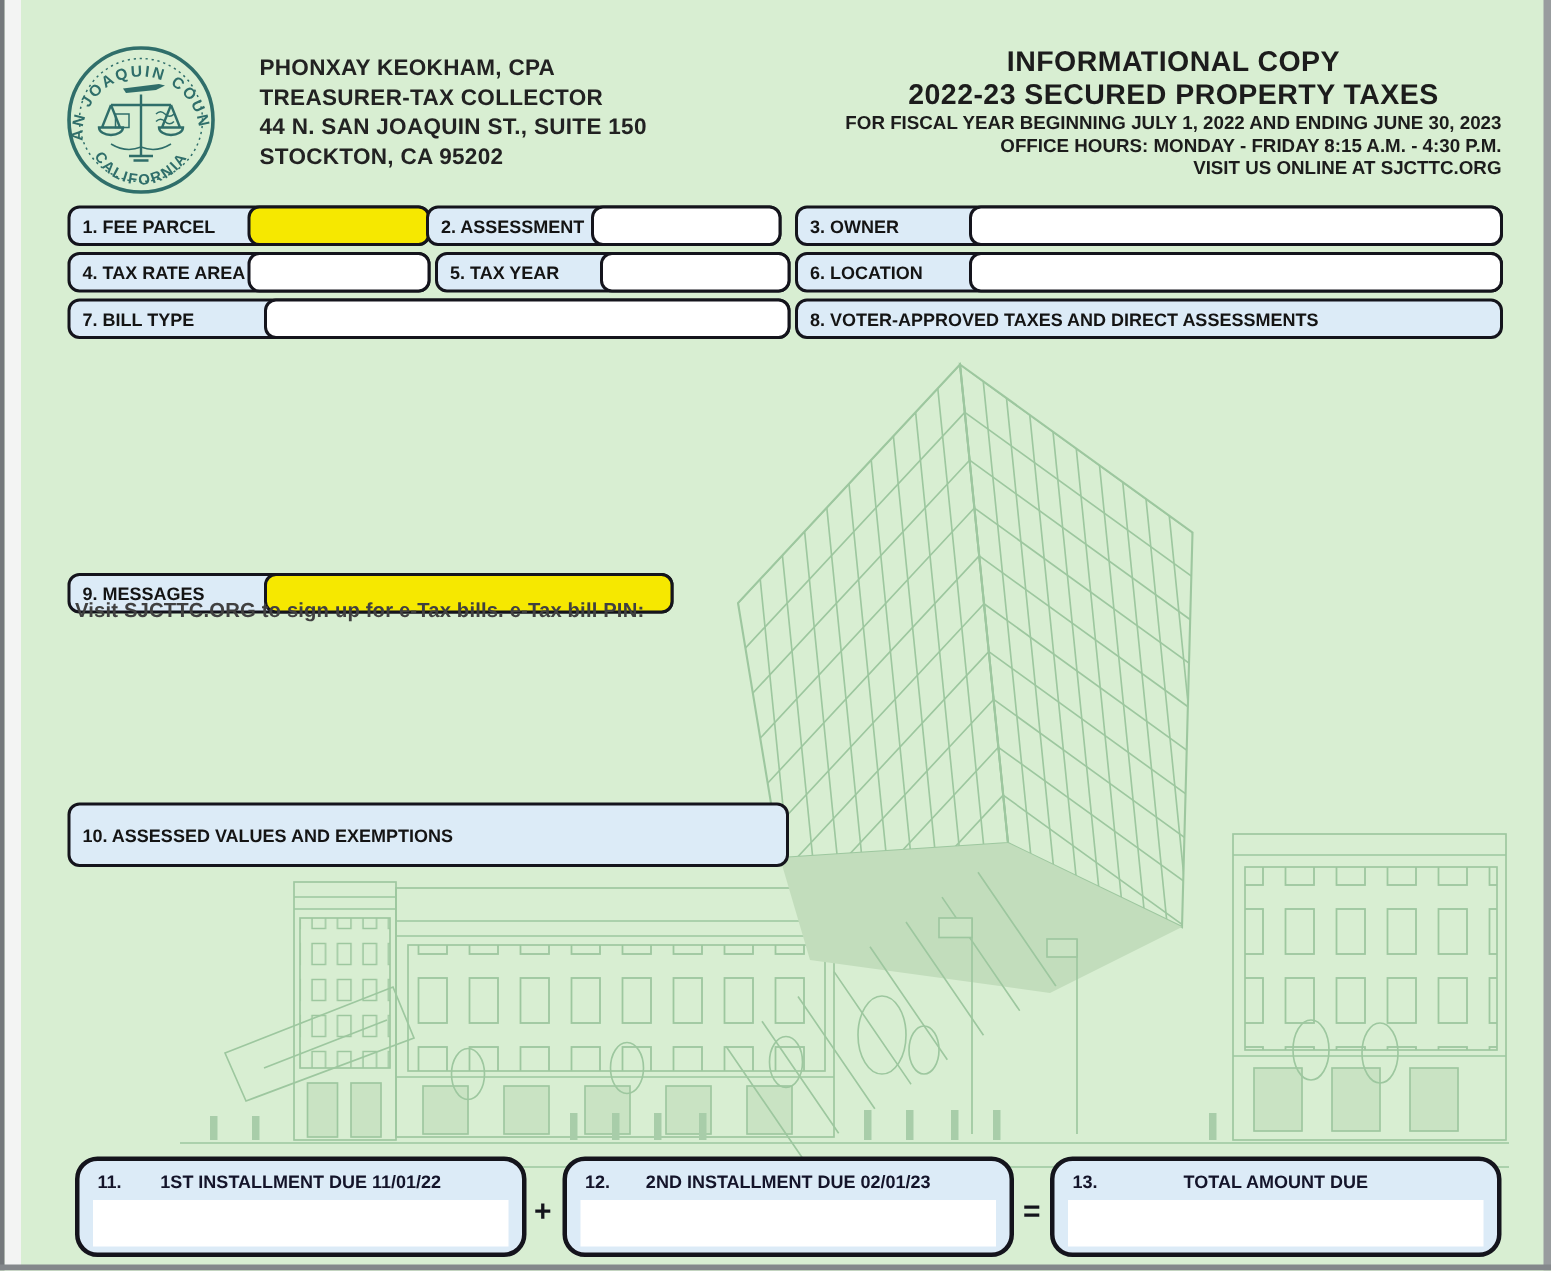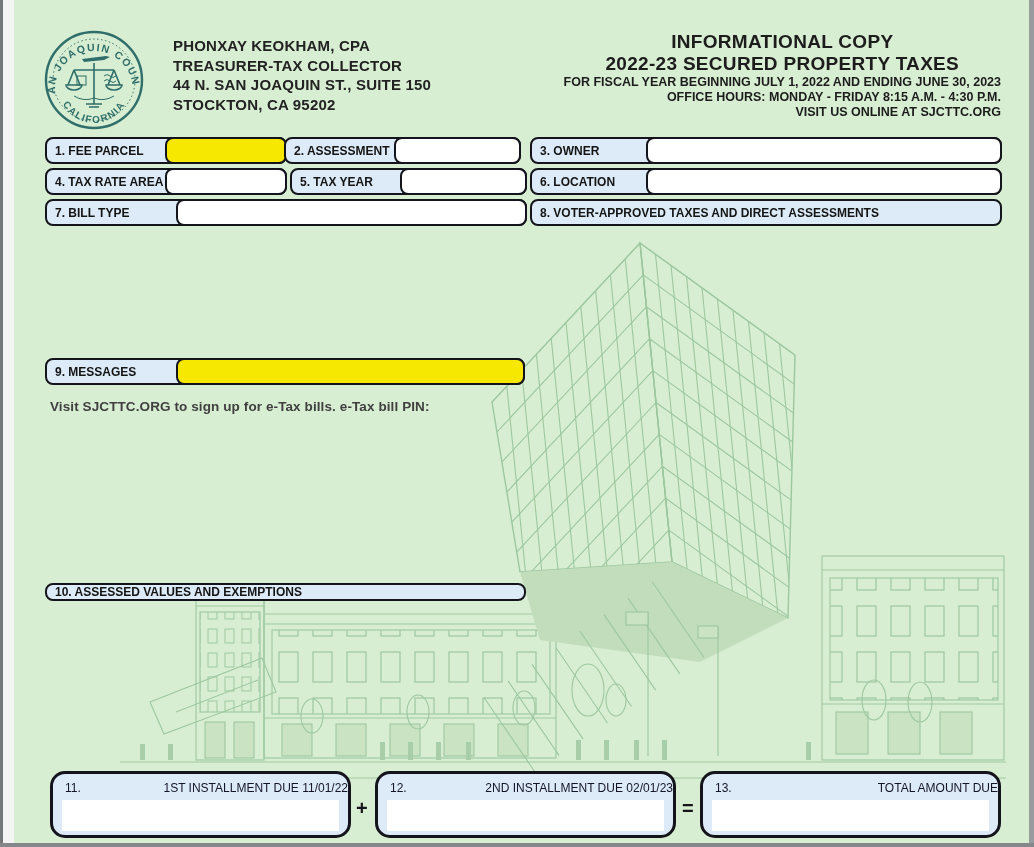--- a/index.html
+++ b/index.html
@@ -37,21 +37,21 @@
     margin:-2px -2px -2px 0;height:27px;
   }
   .finput.yellow{background:#f6e800;}
 
   .note{left:50px;top:399px;font-size:13.5px;font-weight:bold;color:#404040;letter-spacing:.1px;}
 
   .ibox{
     position:absolute;top:771px;width:301px;height:67px;box-sizing:border-box;
     background:#dcebf7;border:3px solid #14141c;border-radius:15px;
   }
-  .ibox-head{position:relative;text-align:right;font-size:12px;font-weight:normal;color:#14142a;padding-top:7px;}
+  .ibox-head{position:relative;text-align:center;font-size:12px;font-weight:bold;color:#14142a;padding-top:7px;}
   .ibox-num{position:absolute;left:12px;top:7px;}
   .ibox-input{position:absolute;left:9px;right:9px;top:26px;height:31px;background:#ffffff;}
   .op{position:absolute;top:797px;font-size:20px;font-weight:bold;color:#14141c;}
 </style>
 </head>
 <body>
 
 <div class="frame">
 
   <svg class="wm" viewBox="0 0 1034 847" aria-hidden="true">
@@ -247,28 +247,28 @@
   </div>
 
   <div class="field" style="left:45px;top:199px;width:482px">
     <div class="flabel" style="flex:0 0 121px">7. BILL TYPE</div>
     <div class="finput" style="flex:1"></div>
   </div>
   <div class="field" style="left:530px;top:199px;width:472px">
     <div class="flabel">8. VOTER-APPROVED TAXES AND DIRECT ASSESSMENTS</div>
   </div>
 
-  <div class="field" style="left:45px;top:358px;width:480px">
+  <div class="field" style="left:45px;top:382px;width:404px">
     <div class="flabel" style="flex:0 0 121px">9. MESSAGES</div>
     <div class="finput yellow" style="flex:1"></div>
   </div>
 
   <div class="abs note">Visit SJCTTC.ORG to sign up for e-Tax bills. e-Tax bill PIN:</div>
 
-  <div class="field" style="left:45px;top:583px;width:481px;height:18px">
+  <div class="field" style="left:45px;top:535px;width:481px;height:43px">
     <div class="flabel">10. ASSESSED VALUES AND EXEMPTIONS</div>
   </div>
 
   <div class="ibox" style="left:50px">
     <div class="ibox-head">
       <span class="ibox-num">11.</span>
       <span>1ST INSTALLMENT DUE 11/01/22</span>
     </div>
     <div class="ibox-input"></div>
   </div>

